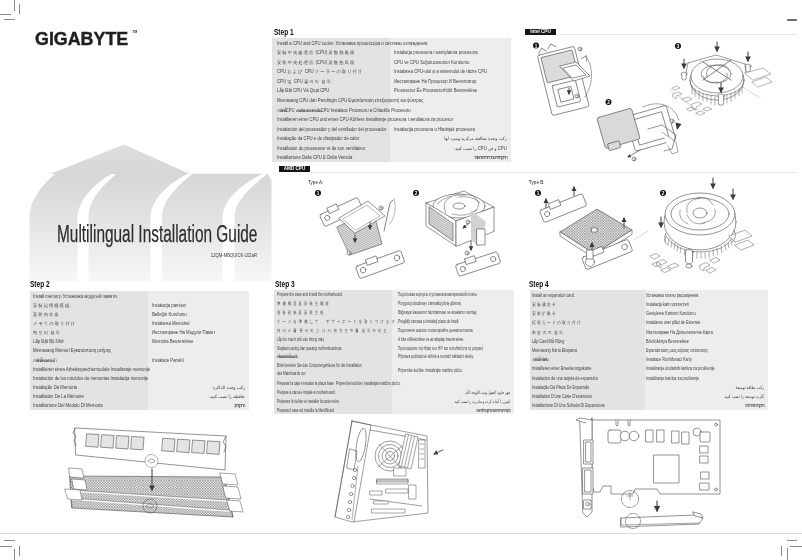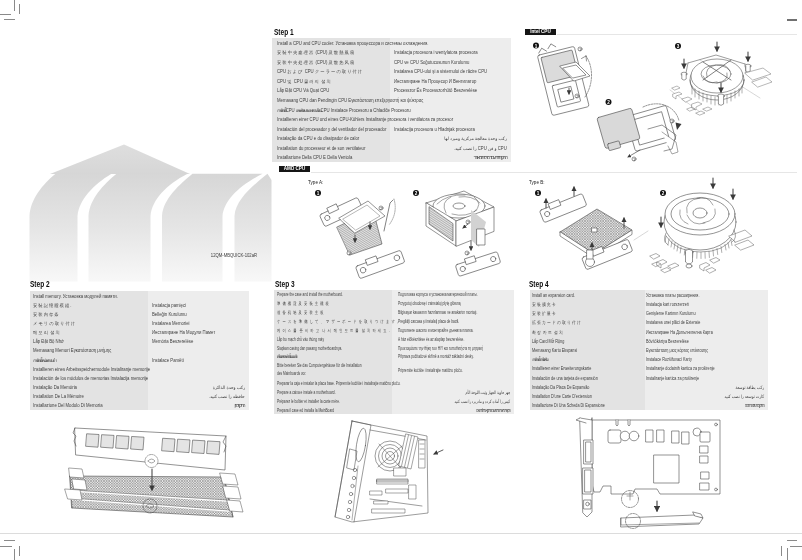--- a/index.html
+++ b/index.html
@@ -58,21 +58,28 @@
           <stop offset="1" stop-color="#d6d6d6"></stop>
 </linearGradient>
 </defs>
 <polygon points="124,144.5 50,174 190,174" fill="url(#ag)"></polygon>
 <path d="M55.5 173.8 C 43 184 30.5 199 29.5 216 L29.5 281.5 L77.5 281.5 L77.5 216 C 79 200 93 185 111.5 173.8 Z" fill="url(#wg)"></path>
 <path d="M116.5 173.8 C 104 184 89.5 199 88.5 216 L88.5 281.5 L150.5 281.5 L150.5 216 C 152 200 166 185 187.5 173.8 Z" fill="url(#wg)"></path>
 <path d="M192.5 173.8 C 180 184 163 199 162 216 L162 281.5 L222.5 281.5 L222.5 216 C 224 200 240 185 262.5 173.8 Z" fill="url(#wg)"></path>
 <path d="M267.5 173.8 C 255 184 235.5 199 234.5 216 L234.5 281.5 L271.5 281.5 L271.5 180 Z" fill="url(#wg)"></path>
 </svg>
 
-
+<div class="abs" style="left:35px;top:28.2px;width:110px">
+<span style="display:inline-block;font-weight:bold;font-size:18.6px;color:#231f20;letter-spacing:0px;transform:scaleX(0.96);transform-origin:0 0;-webkit-text-stroke:0.45px #231f20">GIGABYTE</span>
+<span style="position:absolute;left:97.5px;top:2.2px;font-size:3.2px;color:#231f20;font-weight:bold">TM</span>
+</div>
+
+<div class="abs" style="left:57px;top:221px;width:300px">
+<span style="display:inline-block;font-size:23px;color:#2e2e2e;transform:scaleX(0.67);transform-origin:0 0;white-space:nowrap;-webkit-text-stroke:0.25px #2e2e2e">Multilingual Installation Guide</span>
+</div>
 <div class="abs" style="left:107px;top:243.2px;width:150px;text-align:right">
 <span style="display:inline-block;font-size:5px;color:#3a3a3a;transform:scaleX(0.84);transform-origin:100% 0">12QM-MBQUICK-102aR</span>
 </div>
 
 <div class="lbl" style="left:525px;top:29px;width:31px;height:6px">Intel CPU</div>
 <div class="lbl" style="left:279px;top:166px;width:31px;height:6px">AMD CPU</div>
 <div class="abs" style="left:308px;top:179px;font-size:5px;color:#222;transform:scaleX(0.92);transform-origin:0 0">Type A:</div>
 <div class="abs" style="left:528.5px;top:179px;font-size:5px;color:#222;transform:scaleX(0.92);transform-origin:0 0">Type B:</div>
 
 <div class="steph" style="left:273.5px;top:27.5px">Step 1</div>

